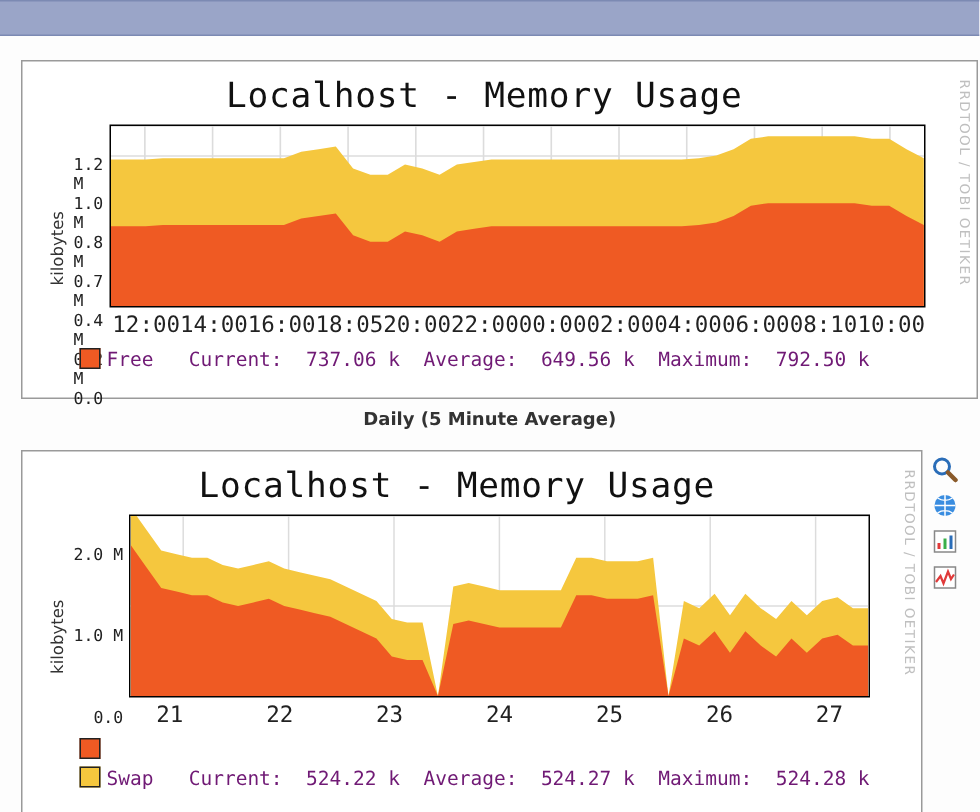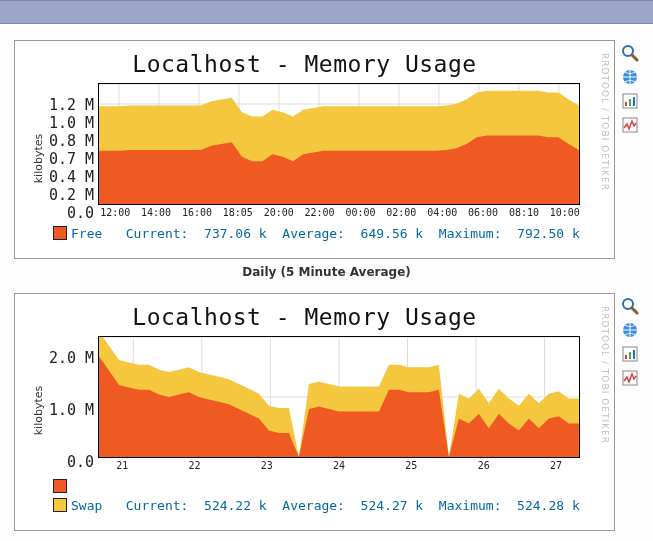--- a/index.html
+++ b/index.html
@@ -57,49 +57,49 @@
     font-family: "DejaVu Sans", Arial, sans-serif;
     font-size: 11px;
     color: #333;
   }
   .yticks-col {
     display: flex;
     flex-direction: column;
     justify-content: space-between;
     align-items: flex-end;
     font-family: "DejaVu Sans Mono", monospace;
-    font-size: 15px;
+    font-size: 11px;
     color: #222;
     padding-right: 4px;
     box-sizing: border-box;
   }
   .chart-col {
     flex: 1;
   }
   .plot {
     border: 1px solid #000;
     position: relative;
     overflow: hidden;
     background: #fff;
   }
   .grid line { stroke: #dcdcdc; stroke-width: 1; }
   .area-swap { fill: #f5c73e; }
   .area-free { fill: #ef5a23; }
   .xticks {
     display: flex;
     justify-content: space-between;
     font-family: "DejaVu Sans Mono", monospace;
-    font-size: 10px;
+    font-size: 15px;
     color: #222;
     padding: 2px 0 0 0;
   }
   .legend {
     font-family: "DejaVu Sans Mono", "Courier New", monospace;
     font-size: 13px;
-    color: #0369a1;
+    color: #701a75;
     padding-left: 24px;
     line-height: 1.5;
     margin-top: 6px;
   }
   .legend-row {
     white-space: pre;
   }
   .swatch {
     display: inline-block;
     width: 12px;

